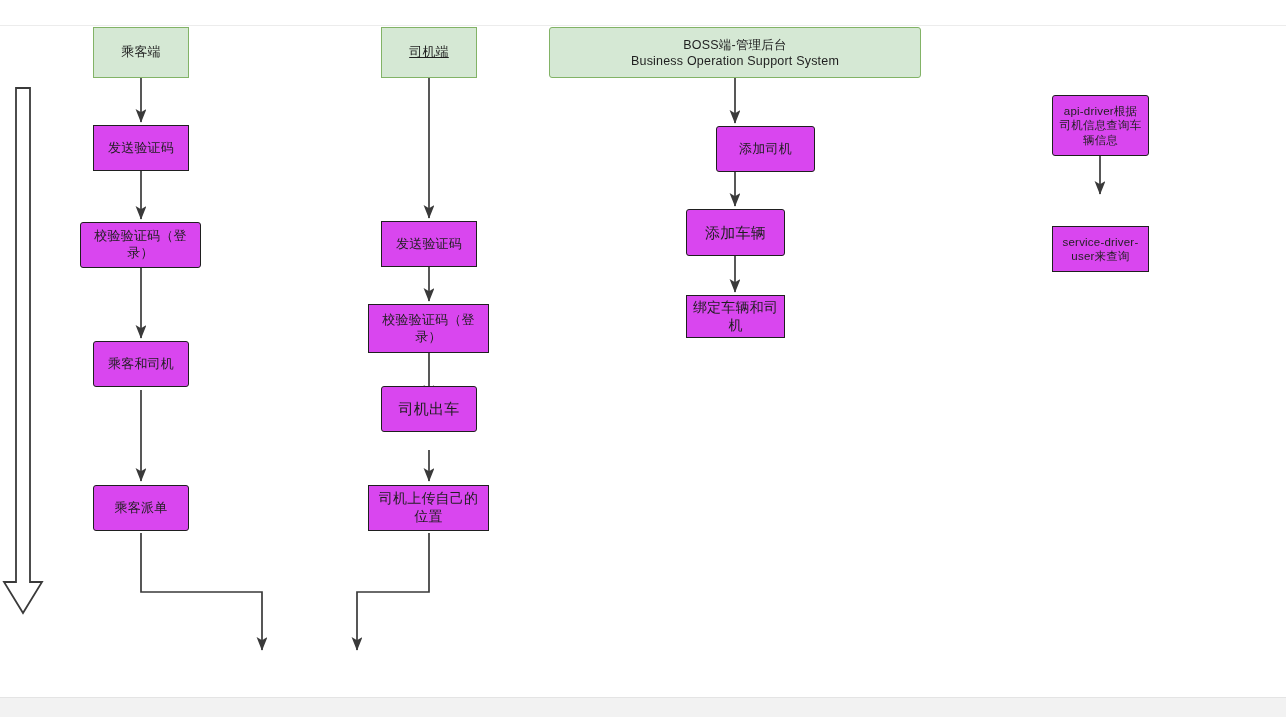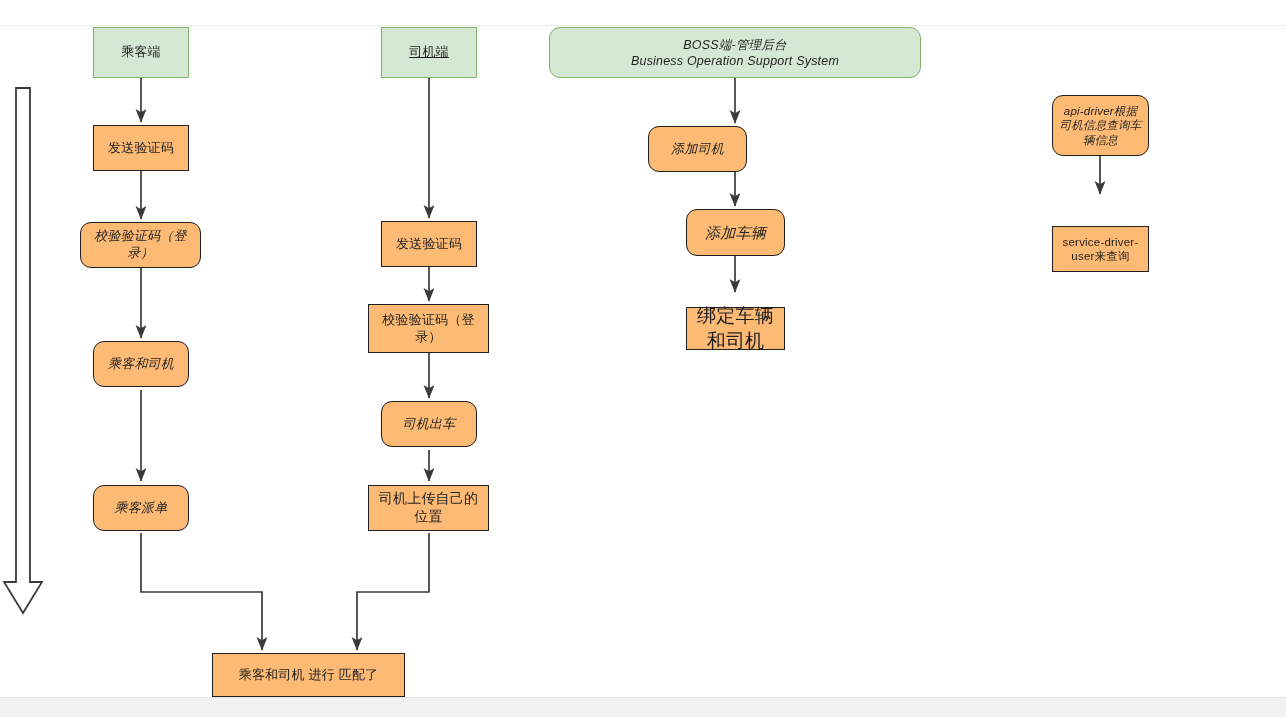--- a/index.html
+++ b/index.html
@@ -45,33 +45,32 @@
     pointer-events: none;
   }
   .node {
     position: absolute;
     box-sizing: border-box;
     display: flex;
     align-items: center;
     justify-content: center;
     text-align: center;
     color: #1f1f1f;
-    background: #fdba74;
+    background: #d946ef;
     border: 1.4px solid #1f1f1f;
     line-height: 1.28;
     padding: 2px 5px;
     letter-spacing: 0.2px;
   }
   .node.green {
     background: #d5e8d4;
     border: 1.4px solid #82b366;
   }
   .node.rounded {
-    border-radius: 11px;
-    font-style: italic;
+    border-radius: 3px;
   }
   .node .txt {
     display: block;
     width: 100%;
   }
   .node .txt .line2 {
     display: block;
   }
   .big-arrow {
     position: absolute;
@@ -143,52 +142,49 @@
   </div>
 
   <div class="node" style="left:381px; top:221px; width:96px; height:46px; font-size:13px;">
     <span class="txt">发送验证码</span>
   </div>
 
   <div class="node" style="left:368px; top:304px; width:121px; height:49px; font-size:13px;">
     <span class="txt">校验验证码（登录）</span>
   </div>
 
-  <div class="node rounded" style="left:381px; top:401px; width:96px; height:46px; font-size:13px;">
+  <div class="node rounded" style="left:381px; top:386px; width:96px; height:46px; font-size:15px;">
     <span class="txt">司机出车</span>
   </div>
 
   <div class="node" style="left:368px; top:485px; width:121px; height:46px; font-size:14px;">
     <span class="txt">司机上传自己的位置</span>
   </div>
 
   <div class="node green rounded" style="left:549px; top:27px; width:372px; height:51px; font-size:12.5px;">
     <span class="txt">
       <span>BOSS端-管理后台</span>
       <span class="line2">Business Operation Support System</span>
     </span>
   </div>
 
-  <div class="node rounded" style="left:648px; top:126px; width:99px; height:46px; font-size:13px;">
+  <div class="node rounded" style="left:716px; top:126px; width:99px; height:46px; font-size:13px;">
     <span class="txt">添加司机</span>
   </div>
 
   <div class="node rounded" style="left:686px; top:209px; width:99px; height:47px; font-size:15px;">
     <span class="txt">添加车辆</span>
   </div>
 
-  <div class="node" style="left:686px; top:295px; width:99px; height:43px; font-size:19px;margin-top:12px;">
+  <div class="node" style="left:686px; top:295px; width:99px; height:43px; font-size:14px;">
     <span class="txt">绑定车辆和司机</span>
   </div>
 
   <div class="node rounded" style="left:1052px; top:95px; width:97px; height:61px; font-size:11.5px; line-height:1.22;">
     <span class="txt">api-driver根据司机信息查询车辆信息</span>
   </div>
 
   <div class="node" style="left:1052px; top:197px; width:97px; height:46px; font-size:11.5px; line-height:1.22;margin-top:29px;">
     <span class="txt">service-driver-user来查询</span>
   </div>
 
-  <div class="node" style="left:212px; top:653px; width:193px; height:44px; font-size:13px;">
-    <span class="txt">乘客和司机 进行 匹配了</span>
-  </div>
 
 </div>
 
 </body></html>

